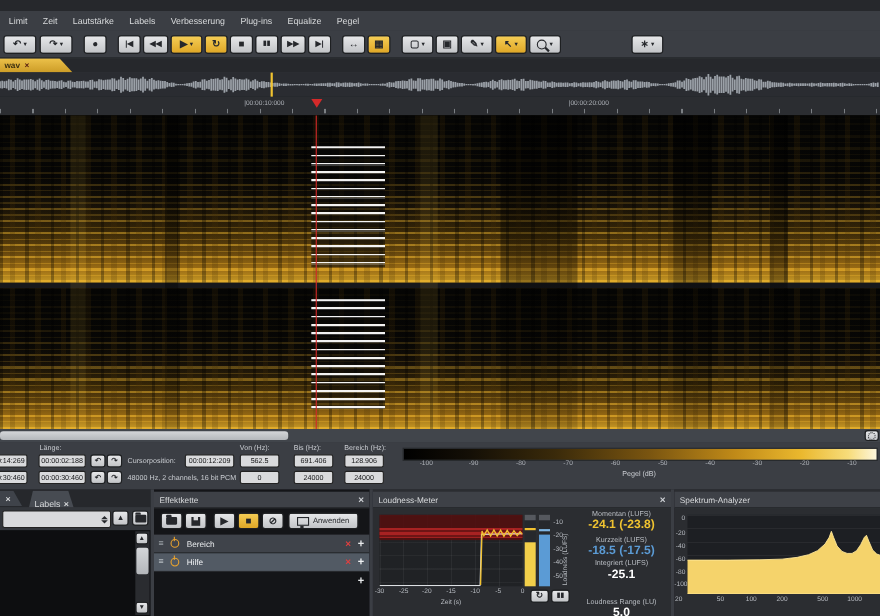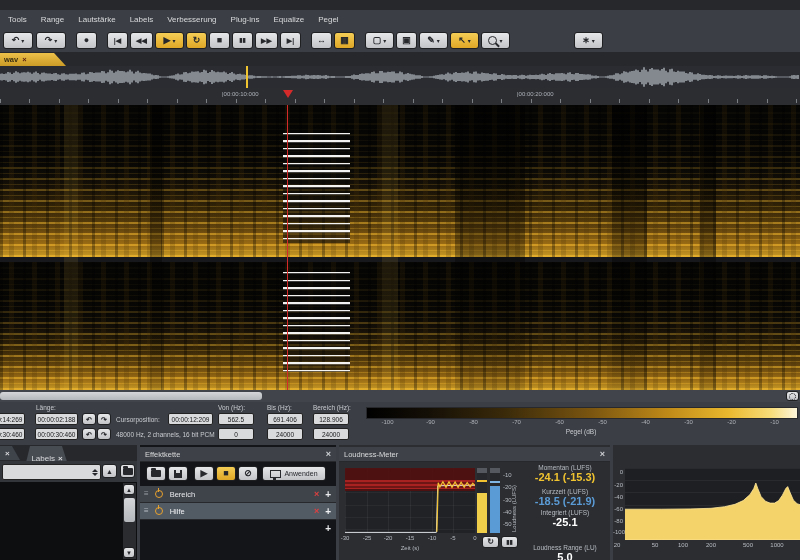--- a/index.html
+++ b/index.html
@@ -45,22 +45,22 @@
   .metric .ml{font-size:6.5px;color:#b9bdc3;}
   .metric .mv{font-size:11px;font-weight:bold;}
 </style>
 </head>
 <body>
 
 <div id="app">
 
   <div class="abs" style="left:0;top:0;width:800px;height:10px;background:#26282c;"></div>
   <div class="abs" style="left:0;top:10px;width:800px;height:18px;background:#3b3e44;display:flex;align-items:center;gap:14px;padding-left:8px;">
-    <span>Tools</span>
-    <span>Range</span>
+    <span>Limit</span>
+    <span>Zeit</span>
     <span>Lautstärke</span>
     <span>Labels</span>
     <span>Verbesserung</span>
     <span>Plug-ins</span>
     <span>Equalize</span>
     <span>Pegel</span>
   </div>
 
   <div class="abs" style="left:0;top:28px;width:800px;height:24px;background:#3b3e44;border-bottom:1px solid #26282c;display:flex;align-items:center;padding-left:3px;">
     <div class="btn" style="width:30px;height:17px;">
@@ -344,39 +344,42 @@
       <span style="position:absolute;left:172px;top:25px;height:62px;font-size:6px;color:#b8bcc2;writing-mode:vertical-rl;transform:rotate(180deg);">Loudness (LUFS)</span>
       <div class="btn" style="position:absolute;left:143px;top:91px;width:17px;height:12px;">
           <span class="glyph" style="font-size:8px;">↻</span>
         </div>
       <div class="btn" style="position:absolute;left:162px;top:91px;width:17px;height:12px;">
           <span class="glyph" style="font-size:6px;">▮▮</span>
         </div>
 
       <div class="metric" style="top:19px;">
         <div class="ml">Momentan (LUFS)</div>
-        <div class="mv" style="color:#f0c330;">-24.1 (-15.3)</div>
+        <div class="mv" style="color:#f0c330;">-24.1 (-23.8)</div>
       </div>
       <div class="metric" style="top:43px;">
         <div class="ml">Kurzzeit (LUFS)</div>
-        <div class="mv" style="color:#5b9bd5;">-18.5 (-21.9)</div>
+        <div class="mv" style="color:#5b9bd5;">-18.5 (-17.5)</div>
       </div>
       <div class="metric" style="top:64px;">
         <div class="ml">Integriert (LUFS)</div>
         <div class="mv" style="color:#ffffff;">-25.1</div>
       </div>
       <div class="metric" style="top:85px;margin-top:14px;">
         <div class="ml">Loudness Range (LU)</div>
         <div class="mv" style="color:#ffffff;">5.0</div>
       </div>
     </div>
 
     <div class="abs" style="left:610px;top:0;width:3px;height:115px;background:#3b3e44;"></div>
 
     <div class="panel" style="left:613px;width:187px;background:#2b2d31;">
+      <div class="titlebar" style="top:2px;">
+        <span>Spektrum-Analyzer</span>
+      </div>
       <span class="tick-sm" style="left:0;top:24px;width:10px;text-align:right;">0</span>
       <span class="tick-sm" style="left:0;top:37px;width:10px;text-align:right;">-20</span>
       <span class="tick-sm" style="left:0;top:49px;width:10px;text-align:right;">-40</span>
       <span class="tick-sm" style="left:0;top:61px;width:10px;text-align:right;">-60</span>
       <span class="tick-sm" style="left:0;top:73px;width:10px;text-align:right;">-80</span>
       <span class="tick-sm" style="left:0;top:84px;width:10px;text-align:right;">-100</span>
       <div class="abs" style="left:12px;top:23px;width:175px;height:72px;background:#1d1f23;
            background-image:repeating-linear-gradient(to bottom, rgba(255,255,255,0.05) 0 1px, rgba(0,0,0,0) 1px 12.2px);">
         <svg viewBox="0 0 175 72" preserveAspectRatio="none" style="position:absolute;left:0;top:0;width:175px;height:72px;">
           <polygon id="spec-poly" fill="#f5d36b" stroke="#ffe79a" stroke-width="0.8" points="-8.0,41.2 36.8,41.2 65.1,40.9 86.0,40.3 99.7,38.7 110.0,36.3 118.2,32.6 125.0,26.6 128.8,20.5 130.8,15.0 132.8,20.5 136.0,28.4 140.5,33.3 145.1,35.1 149.6,35.1 153.7,32.6 157.4,27.2 160.8,20.5 162.7,18.6 164.9,24.1 168.3,32.0 172.1,35.7 175.7,36.9 175.7,72 -8.0,72"></polygon>

